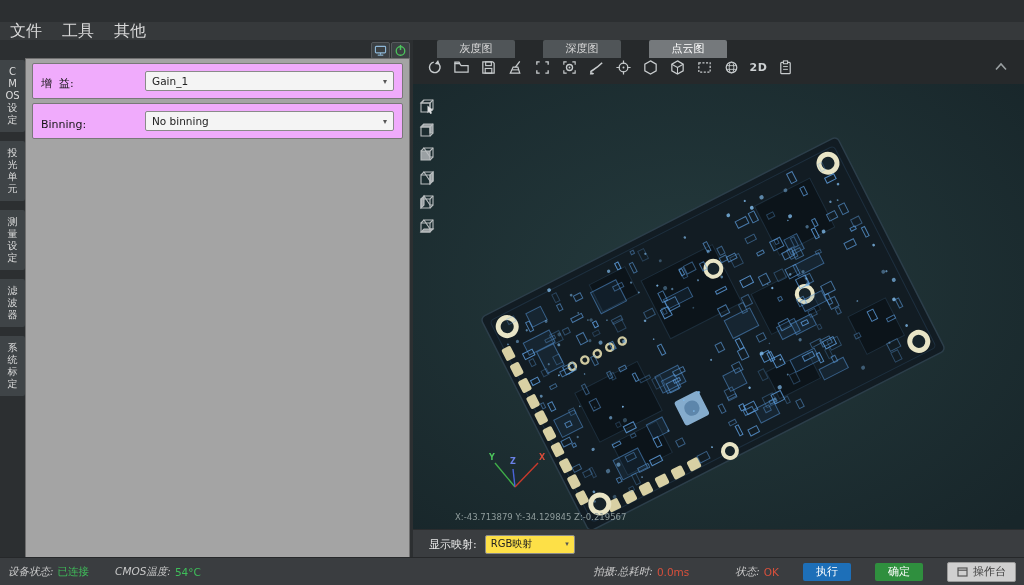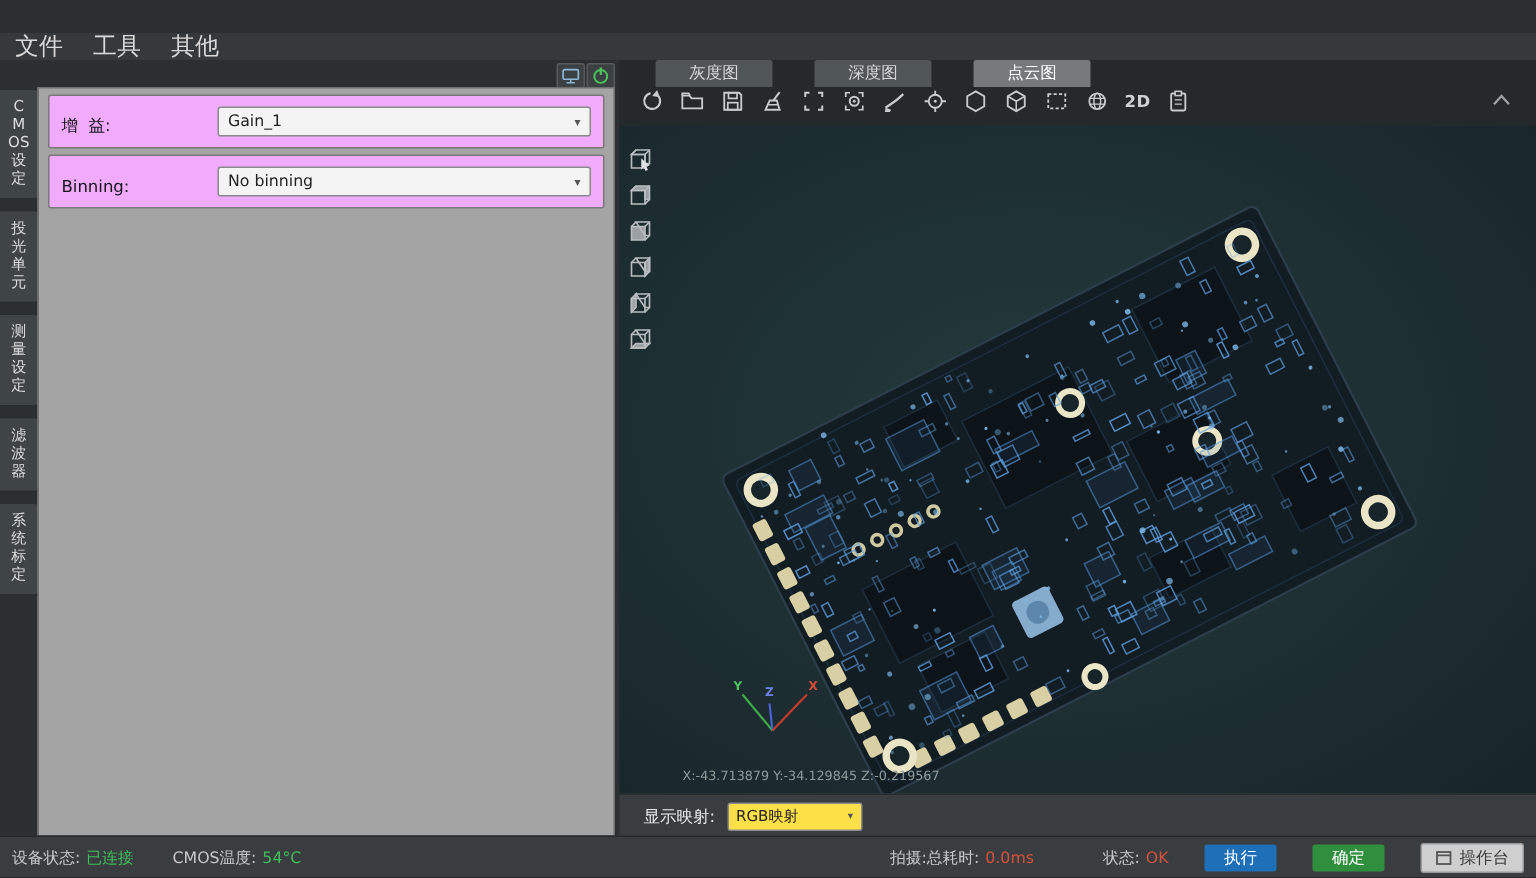--- a/index.html
+++ b/index.html
@@ -57,21 +57,21 @@
   .viewcube-btn{width:20px;height:20px;display:flex;align-items:center;justify-content:center;}
   .mapbar{position:absolute;left:0;right:0;bottom:0;height:28px;background:#3a3d40;border-top:1px solid #2a2c2e;
           display:flex;align-items:center;padding-left:16px;font-size:11px;color:#eaeaea;gap:8px;}
   .map-dropdown{width:78px;height:17px;background:#fde047;border:1px solid #8a8a8a;border-radius:2px;
                 font-size:10px;color:#222;display:flex;align-items:center;padding:0 5px;}
   .map-dropdown .caret{margin-left:auto;font-size:7px;color:#555;}
 
   
   .statusbar{position:absolute;left:0;right:0;bottom:0;height:27px;background:#3a3d40;
              border-top:1px solid #26282a;display:flex;align-items:center;font-size:10.5px;color:#cfcfcf;}
-  .statusbar .lbl{color:#c8c8c8;}
+  .statusbar .lbl{color:#c8c8c8;font-style:italic;}
   .val-green{color:#3fbf5a;margin-left:4px;}
   .val-red{color:#d8503c;margin-left:4px;}
   .sb-gap{width:26px;}
   .btn{height:18px;display:flex;align-items:center;padding:0 13px;font-size:11px;border-radius:2px;
        color:#fff;margin-left:24px;}
   .btn-exec{background:#1d6fb8;}
   .btn-ok{background:#2f8f3e;}
   .btn-console{background:#cfcfcf;color:#3a3a3a;gap:5px;padding:0 9px;margin-right:8px;border:1px solid #9a9a9a;}
   svg{display:block;}
 </style>

